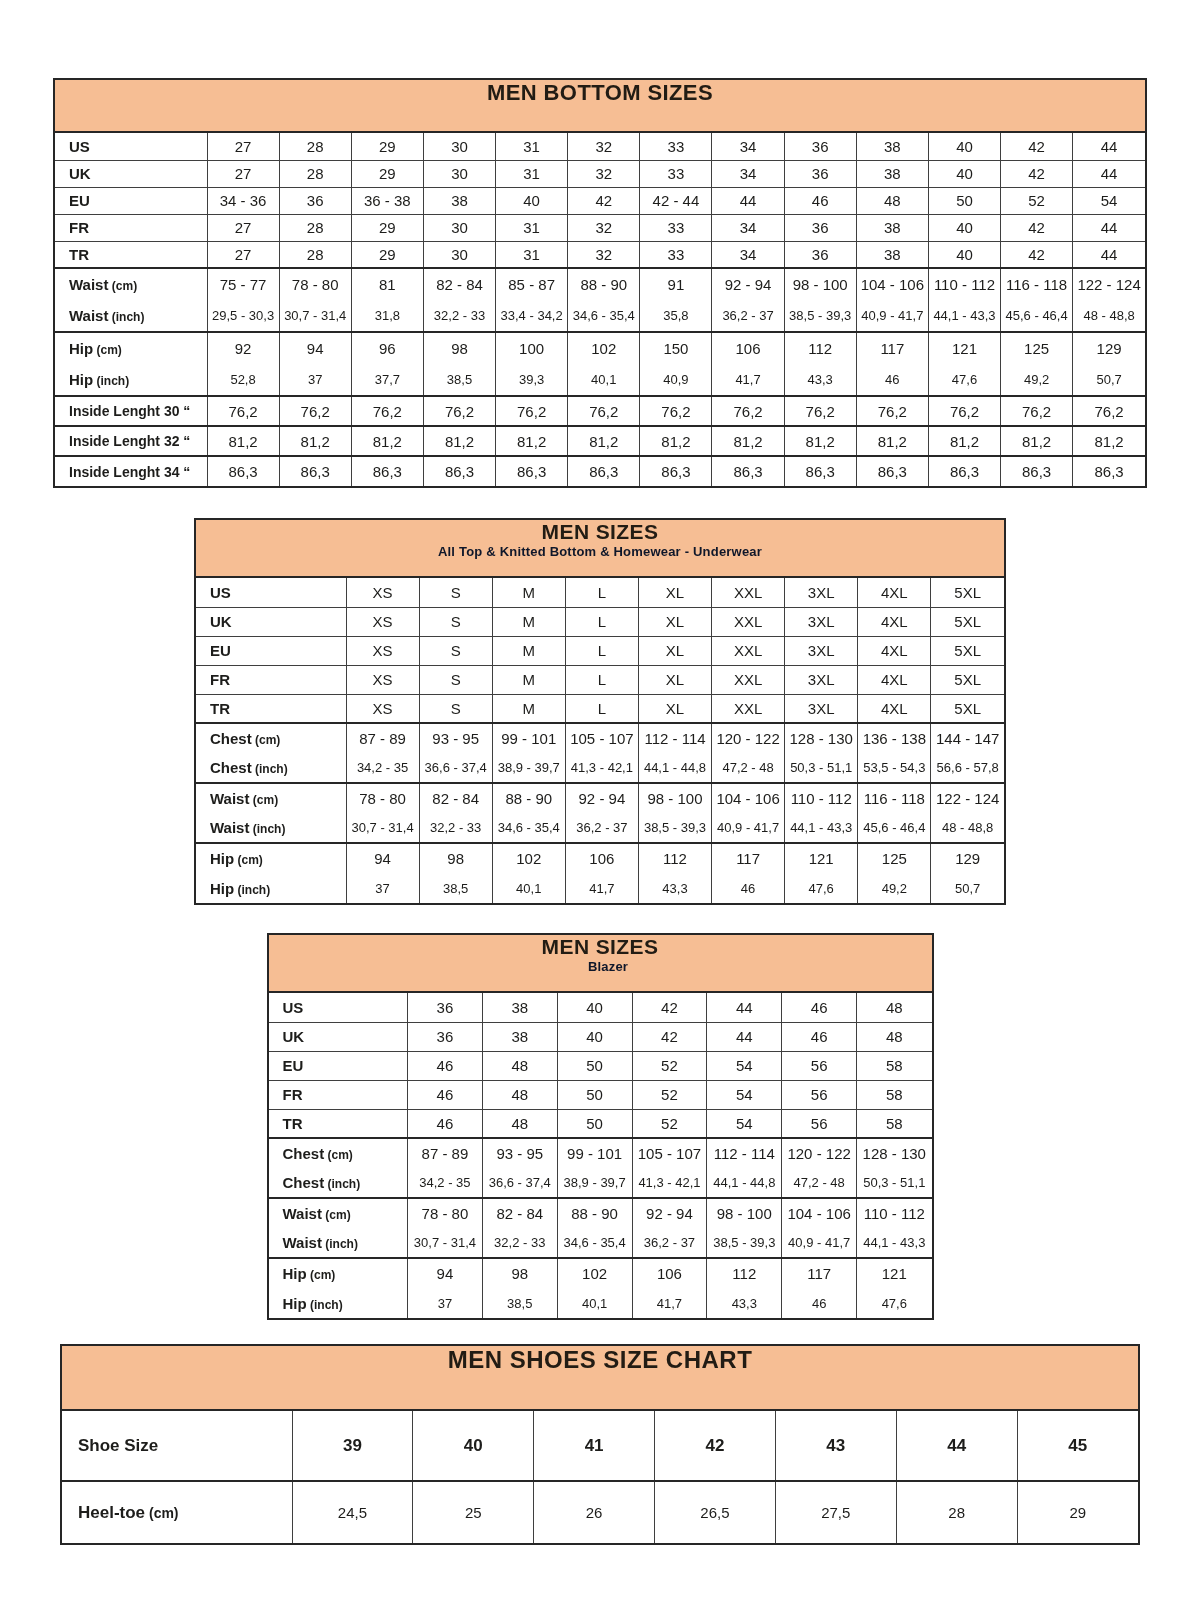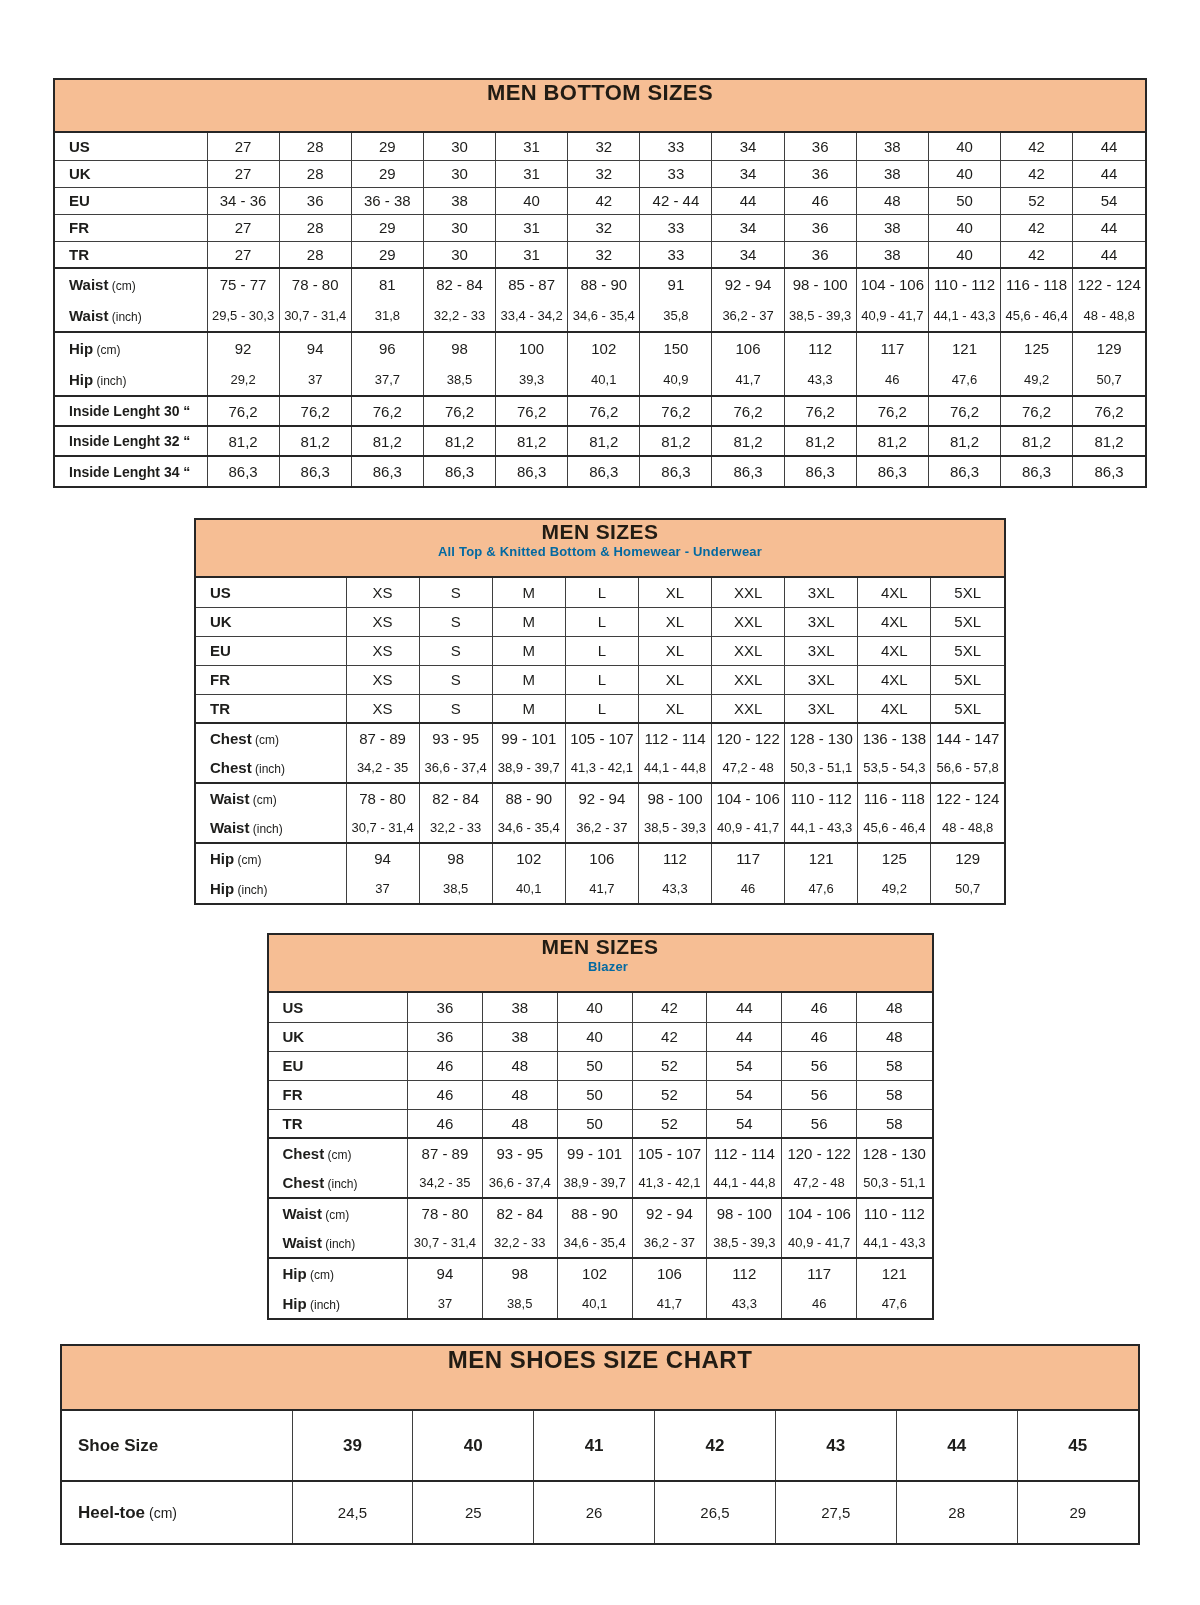--- a/index.html
+++ b/index.html
@@ -24,21 +24,21 @@
     align-items: center;
     text-align: center;
   }
   .table-title {
     font-weight: bold;
     color: #221c14;
     letter-spacing: 0.4px;
   }
   .table-subtitle {
     font-weight: bold;
-    color: #0369a1;
+    color: #0f172a;
     letter-spacing: 0.2px;
   }
   .table-subtitle:empty { display: none; }
   table {
     width: 100%;
     border-collapse: collapse;
     table-layout: fixed;
   }
   td {
     border-left: 1px solid #3f3f3f;
@@ -50,21 +50,21 @@
   }
   td:first-child { border-left: none; }
   tr.group-start td { border-top: 2px solid #262626; }
   tr.joined td { border-top: none; }
   tbody tr:first-child td { border-top: none !important; }
   .label-cell {
     text-align: left;
     padding-left: 14px;
     font-weight: bold;
   }
-  .label-unit { font-size: 12px; font-weight: normal; }
+  .label-unit { font-size: 12px; font-weight: bold; }
   tr.r-inch td.data-cell { font-size: 13px; }
 
   
   #t-bottoms { width: 1094px; margin-top: 78px; }
   #t-bottoms .table-header { height: 53px; }
   #t-bottoms .table-title { font-size: 22px; }
   #t-bottoms .label-cell { width: 152px; }
   #t-bottoms tr.r-size { height: 27px; }
   #t-bottoms tr.r-measure { height: 32px; }
   #t-bottoms tr.r-length { height: 30px; }
@@ -232,21 +232,21 @@
           <td class="data-cell">150</td>
           <td class="data-cell">106</td>
           <td class="data-cell">112</td>
           <td class="data-cell">117</td>
           <td class="data-cell">121</td>
           <td class="data-cell">125</td>
           <td class="data-cell">129</td>
         </tr>
         <tr class="r-measure r-inch joined">
           <td class="label-cell"><span class="label-main">Hip</span><span class="label-unit"> (inch)</span></td>
-          <td class="data-cell">29,2</td>
+          <td class="data-cell">52,8</td>
           <td class="data-cell">37</td>
           <td class="data-cell">37,7</td>
           <td class="data-cell">38,5</td>
           <td class="data-cell">39,3</td>
           <td class="data-cell">40,1</td>
           <td class="data-cell">40,9</td>
           <td class="data-cell">41,7</td>
           <td class="data-cell">43,3</td>
           <td class="data-cell">46</td>
           <td class="data-cell">47,6</td>

